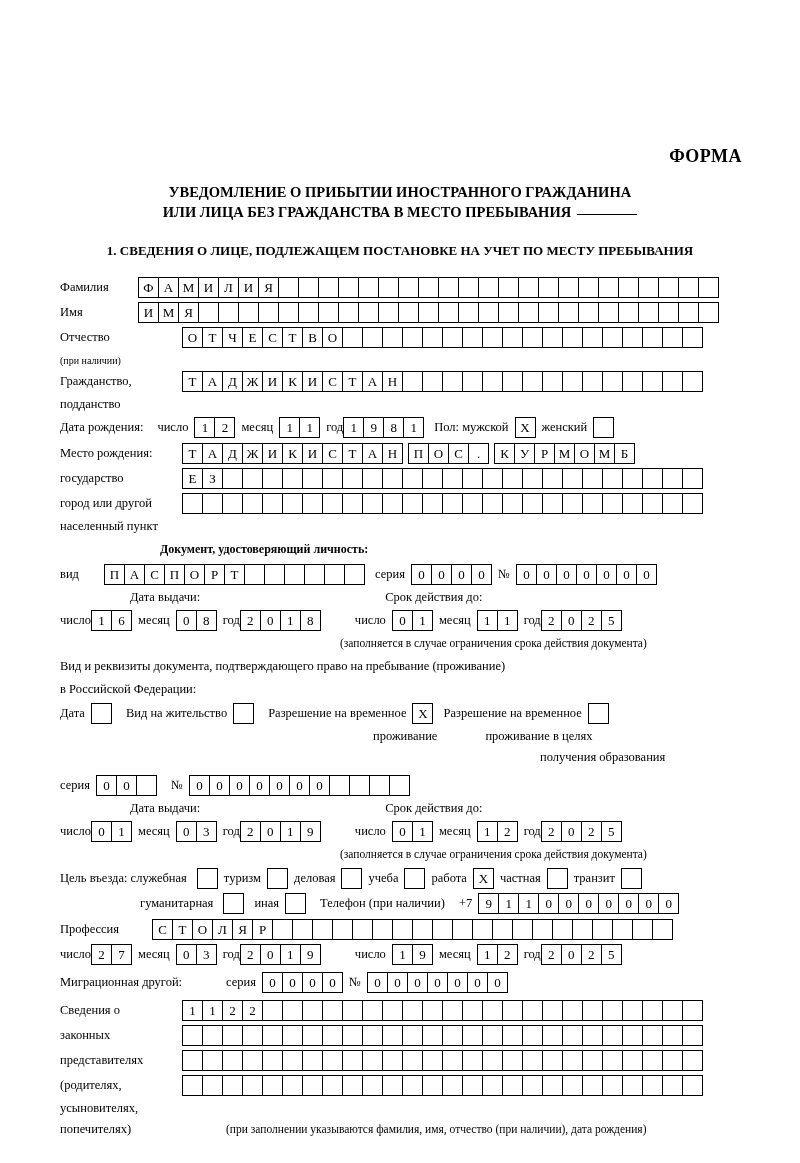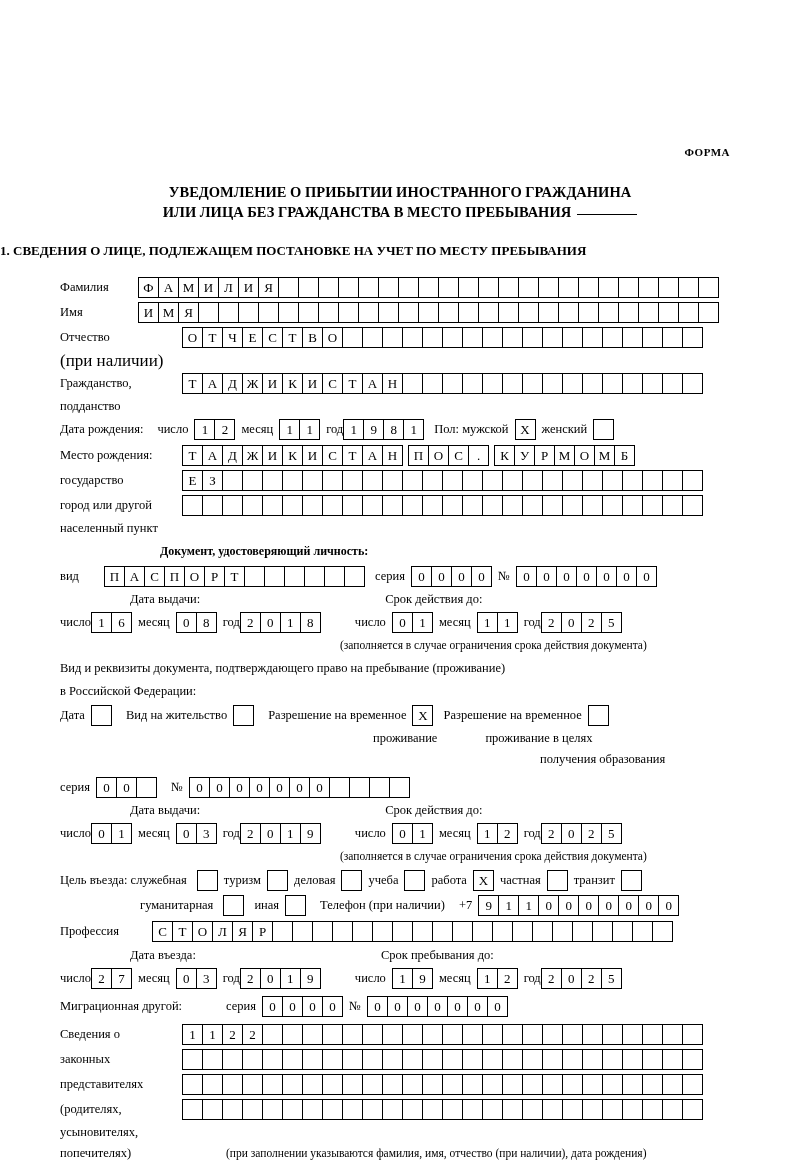--- a/index.html
+++ b/index.html
@@ -9,27 +9,27 @@
     color:#000;
     position:relative;
     overflow:hidden;
   }
   .page{position:relative;width:800px;height:1163px;padding:0;box-sizing:border-box;}
 
   .hdr{position:absolute;right:58px;top:36px;font-size:12.5px;line-height:16px;text-align:left;}
   .hdr .l{white-space:nowrap;}
   .hdr .gap{height:8px;}
 
-  .forma{position:absolute;right:70px;top:146px;font-weight:bold;font-size:11px;letter-spacing:.5px;}
+  .forma{position:absolute;right:58px;top:146px;font-weight:bold;font-size:18px;letter-spacing:.5px;}
 
   .title{position:absolute;left:0;right:0;top:182px;text-align:center;font-weight:bold;font-size:14.5px;line-height:20px;}
   .title .ln{white-space:nowrap;}
   .uline{display:inline-block;width:60px;border-bottom:1.2px solid #000;vertical-align:2px;margin-left:6px;}
 
-  .section1{position:absolute;left:0;right:0;top:243px;font-weight:bold;font-size:13px;}
+  .section1{position:absolute;left:0;right:0;top:243px;text-align:center;font-weight:bold;font-size:13px;}
 
   .body{position:absolute;left:60px;top:276px;width:690px;font-size:12.5px;}
 
   .row{display:flex;align-items:center;margin-bottom:3px;min-height:22px;}
   .lbl{white-space:nowrap;}
   .lbl.w80{width:78px;}
   .lbl.w120{width:122px;}
 
   
   .cells{display:flex;}
@@ -39,21 +39,21 @@
     margin-left:-1px;
     box-sizing:border-box;
     text-align:center;
     font-size:13px;
     line-height:19px;
     font-family:"Liberation Serif", serif;
   }
   .cells .cell:first-child{margin-left:0;}
   .gapc{width:6px;}
 
-  .small{font-size:17px;}
+  .small{font-size:10px;}
   .center{text-align:center;}
   .bold{font-weight:bold;}
 
   .box{
     width:21px;height:21px;border:1px solid #000;box-sizing:border-box;
     display:inline-block;text-align:center;line-height:19px;font-size:13px;vertical-align:middle;
   }
 
   .ml6{margin-left:6px;}
   .ml10{margin-left:10px;}
@@ -592,26 +592,20 @@
           <div class="cell"></div>
           <div class="cell"></div>
           <div class="cell"></div>
           <div class="cell"></div>
           <div class="cell"></div>
           <div class="cell"></div>
           <div class="cell"></div>
         </div>
     </div>
 
-    <div class="row" style="min-height:18px;margin-top:4px">
-      <div style="width:70px"></div>
-      <div class="lbl">Дата въезда:</div>
-      <div style="width:185px"></div>
-      <div class="lbl">Срок пребывания до:</div>
-    </div>
 
     <div class="row">
       <div class="lbl">число</div>
       <div class="cells" id="cells-eday">
           <div class="cell">2</div>
           <div class="cell">7</div>
         </div>
       <div class="lbl ml6">месяц</div>
       <div class="cells ml6" id="cells-emonth">
           <div class="cell">0</div>

